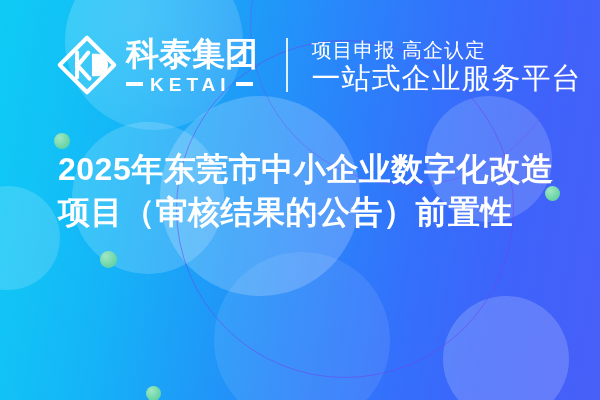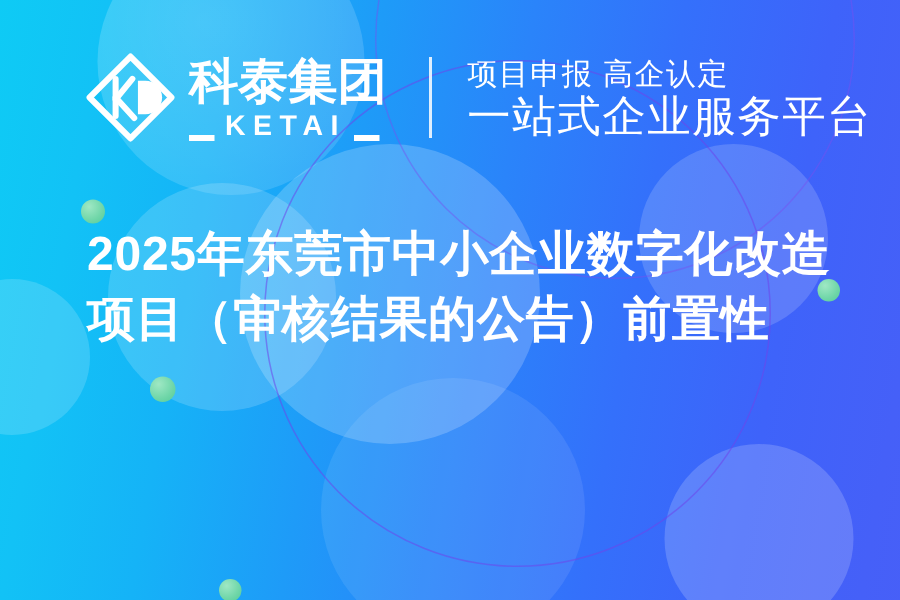--- a/index.html
+++ b/index.html
@@ -164,21 +164,21 @@
     color: #ffffff;
     font-size: 33px;
     font-weight: bold;
     letter-spacing: 0px;
     line-height: 1.0;
     white-space: nowrap;
   }
 
   #logo-en-row {
     display: flex;
-    align-items: flex-end;
+    align-items: center;
     margin-top: 5px;
     white-space: nowrap;
   }
   .logo-rule {
     display: inline-block;
     width: 17px;
     height: 4px;
     background: #ffffff;
     flex: 0 0 auto;
   }

